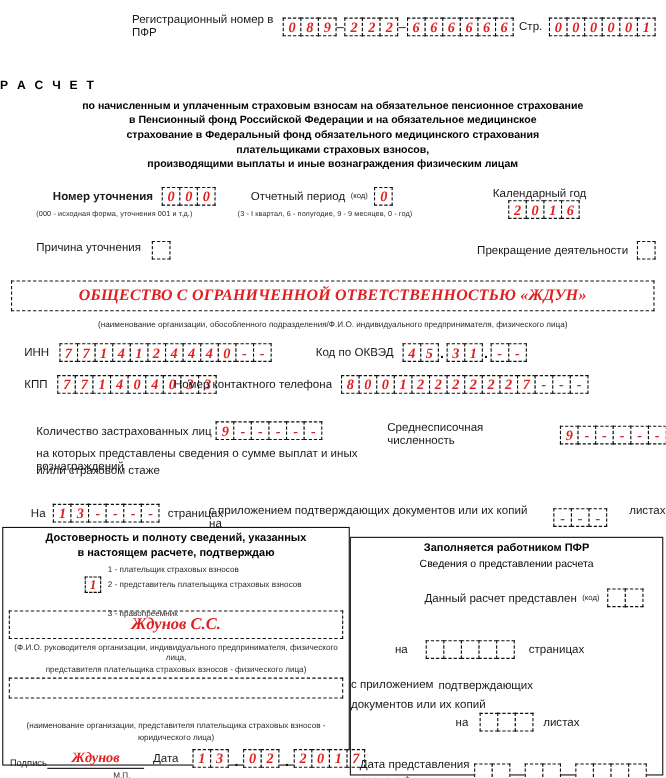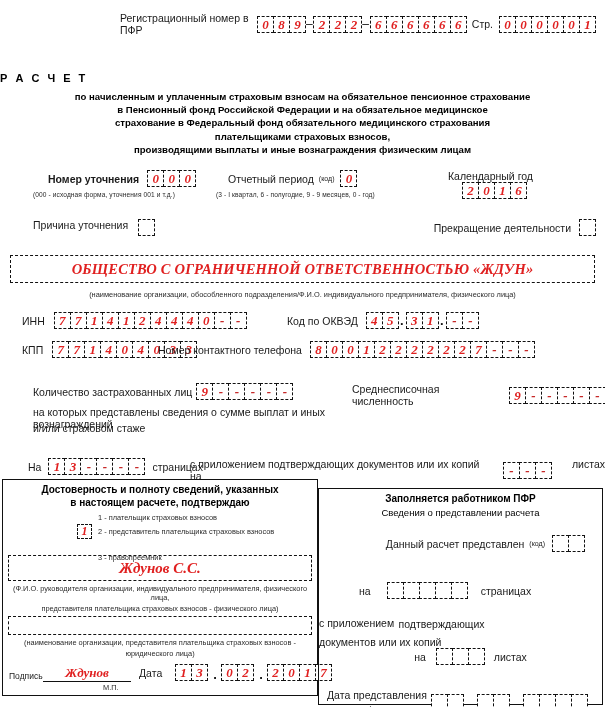--- a/index.html
+++ b/index.html
@@ -319,21 +319,21 @@
       <div class="tiny2" style="position:absolute; left:95px; top:28px;margin-top:12px;">3 - правопреемник</div>
     </div>
 
     <div class="dashed-band" style="margin:2px 5px 0 5px; height:26px; display:flex; align-items:center; justify-content:center;">
       <span class="sig-name">Ждунов С.С.</span>
     </div>
     <div class="tiny2 cap-center" style="margin-top:3px; padding:0 3px;">(Ф.И.О. руководителя организации, индивидуального предпринимателя, физического лица,</div>
     <div class="tiny2 cap-center" style="margin-top:2px; padding:0 3px;">представителя плательщика страховых взносов - физического лица)</div>
 
     <div class="dashed-band" style="margin:3px 5px 0 5px; height:19px;"></div>
-    <div class="tiny2 cap-center" style="margin-top:3px; padding:0 3px;">(наименование организации, представителя плательщика страховых взносов -</div>
+    <div class="tiny2 cap-center" style="margin-top:20px; padding:0 3px;">(наименование организации, представителя плательщика страховых взносов -</div>
     <div class="tiny2 cap-center" style="margin-top:2px; padding:0 3px;">юридического лица)</div>
 
     <div style="position:relative; height:34px; margin-top:3px;">
       <span class="lbl" style="position:absolute; left:6px; top:10px; font-size:8.5px;">Подпись</span>
       <span class="uline" style="position:absolute; left:40px; top:2px; width:88px; height:19px; text-align:center;">
         <span class="sig-small">Ждунов</span>
       </span>
       <span class="tiny2" style="position:absolute; left:74px; top:22px;padding-left:26px;">М.П.</span>
       <span class="lbl" style="position:absolute; left:136px; top:6px;">Дата</span>
       <span class="cells" style="position:absolute; left:172px; top:3px;">

